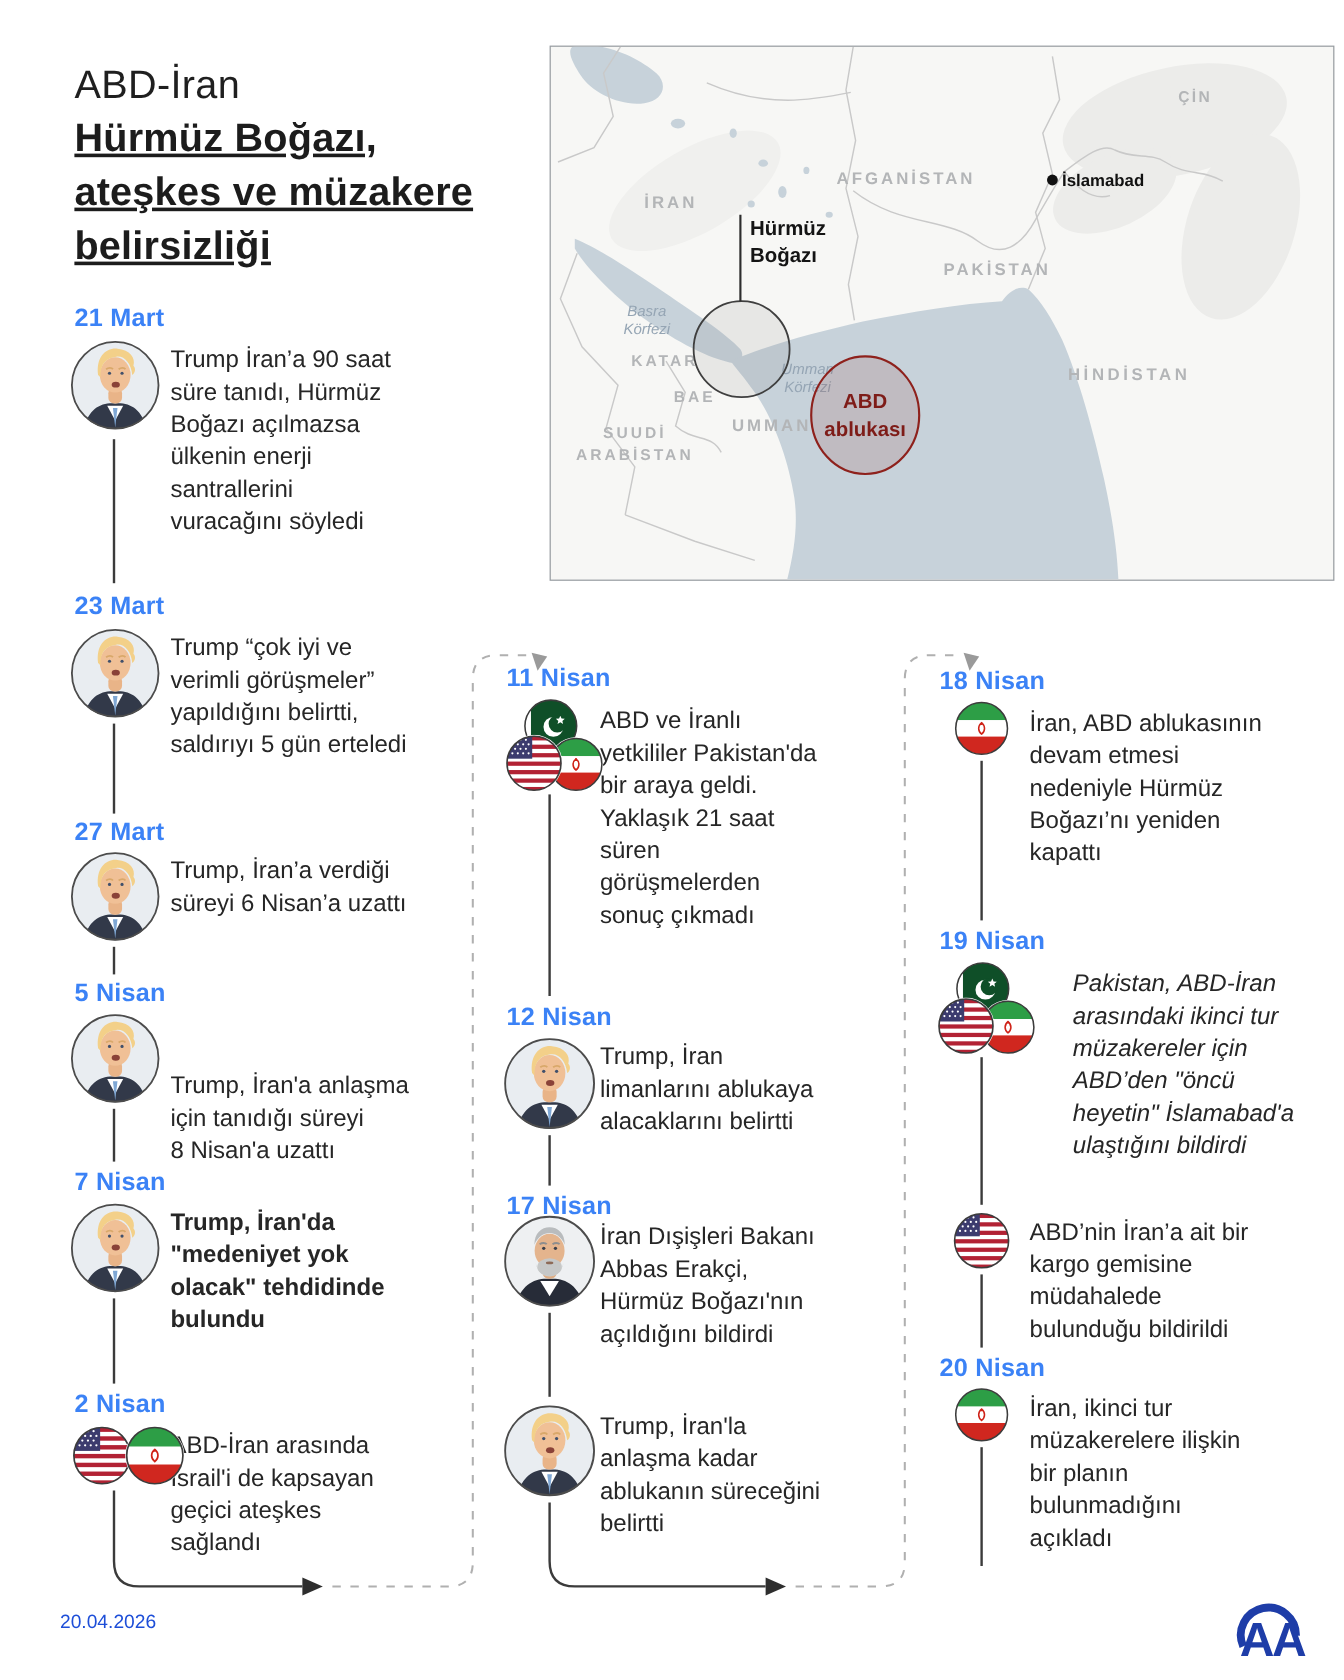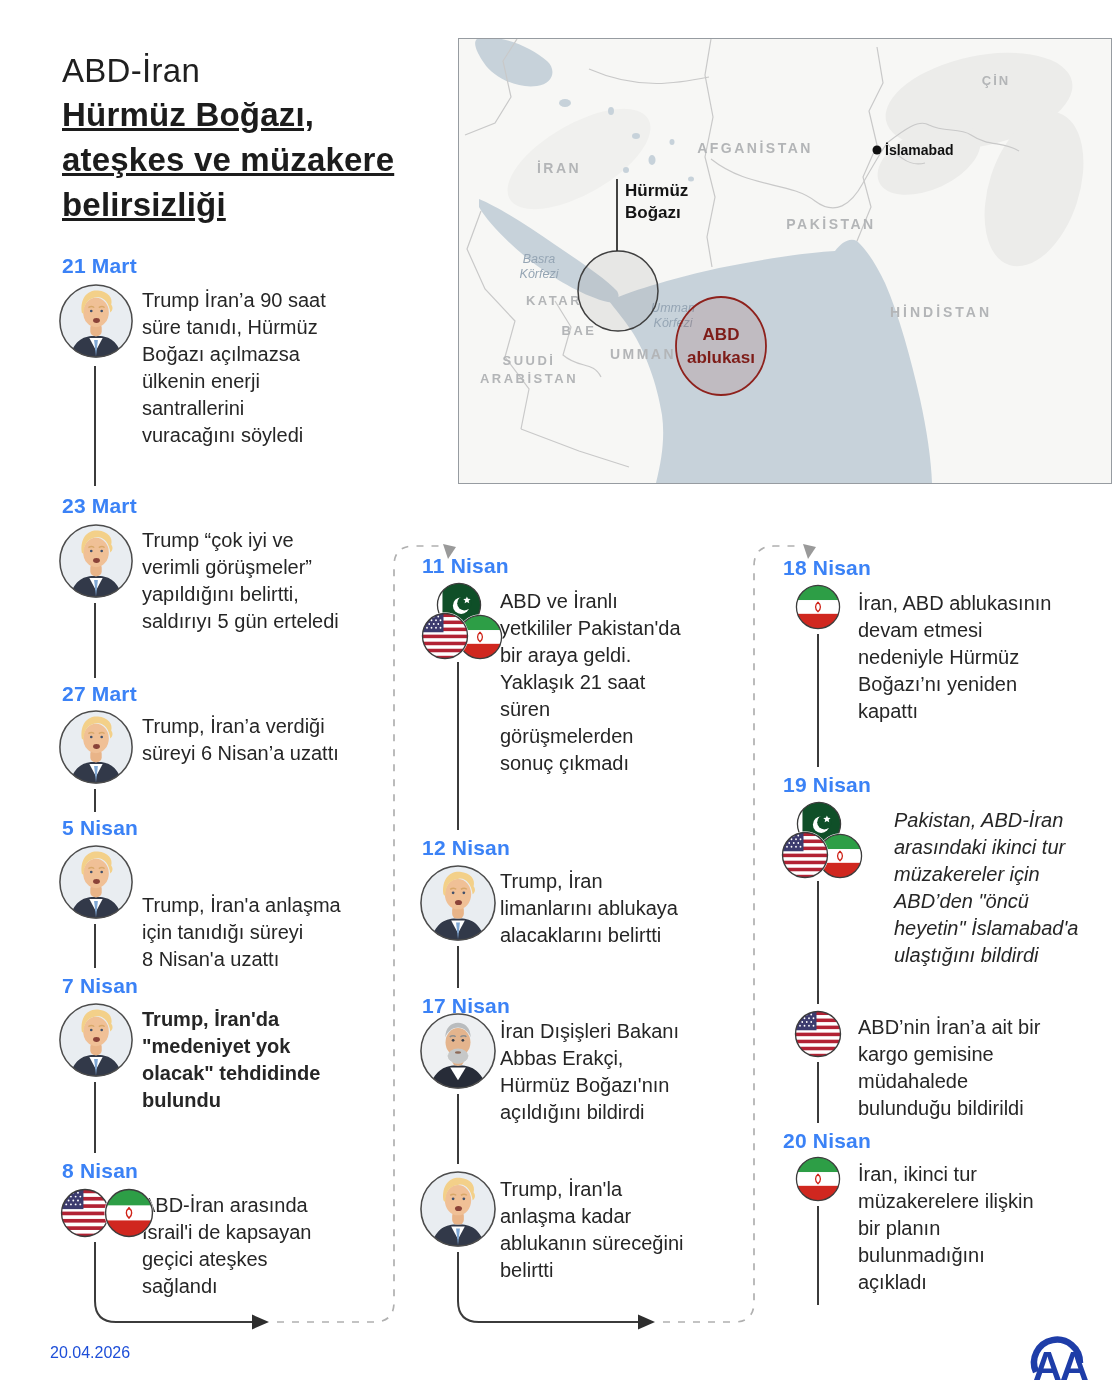--- a/index.html
+++ b/index.html
@@ -265,21 +265,21 @@
 
 <div class="date" style="left:62px;top:974px;z-index:3;">7 Nisan</div>
 <svg class="icon" style="left:58px;top:1002px;z-index:3;" width="76" height="76">
     <use href="#av-trump"></use>
   </svg>
 <div class="t" style="left:142px;top:1006px;width:300px;z-index:3;font-weight:bold;">Trump, İran'da
 "medeniyet yok
 olacak" tehdidinde
 bulundu</div>
 
-<div class="date" style="left:62px;top:1159px;z-index:3;">8 Nisan</div>
+<div class="date" style="left:62px;top:1159px;z-index:3;">2 Nisan</div>
 <svg class="icon" style="left:60px;top:1188px;z-index:3;" width="50" height="50">
     <use href="#fl-us"></use>
   </svg>
 <svg class="icon" style="left:104px;top:1188px;z-index:4;" width="50" height="50">
     <use href="#fl-ir"></use>
   </svg>
 <div class="t" style="left:142px;top:1192px;width:300px;z-index:3;">ABD-İran arasında
 İsrail'i de kapsayan
 geçici ateşkes
 sağlandı</div>

